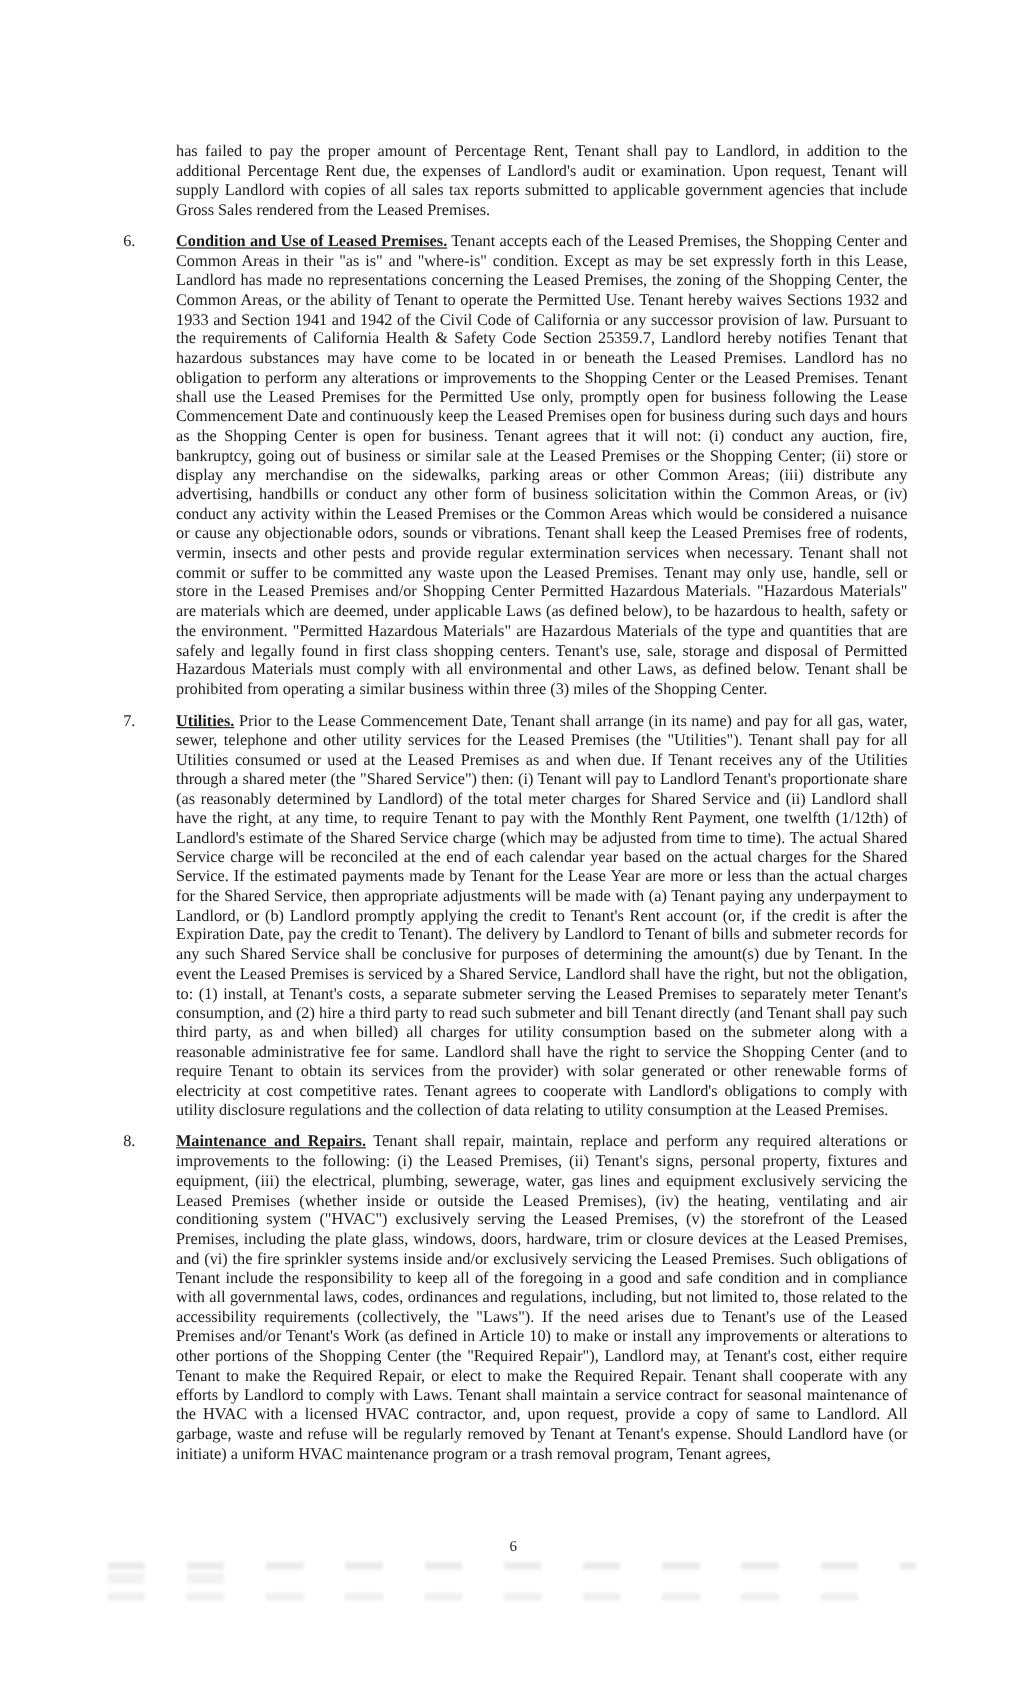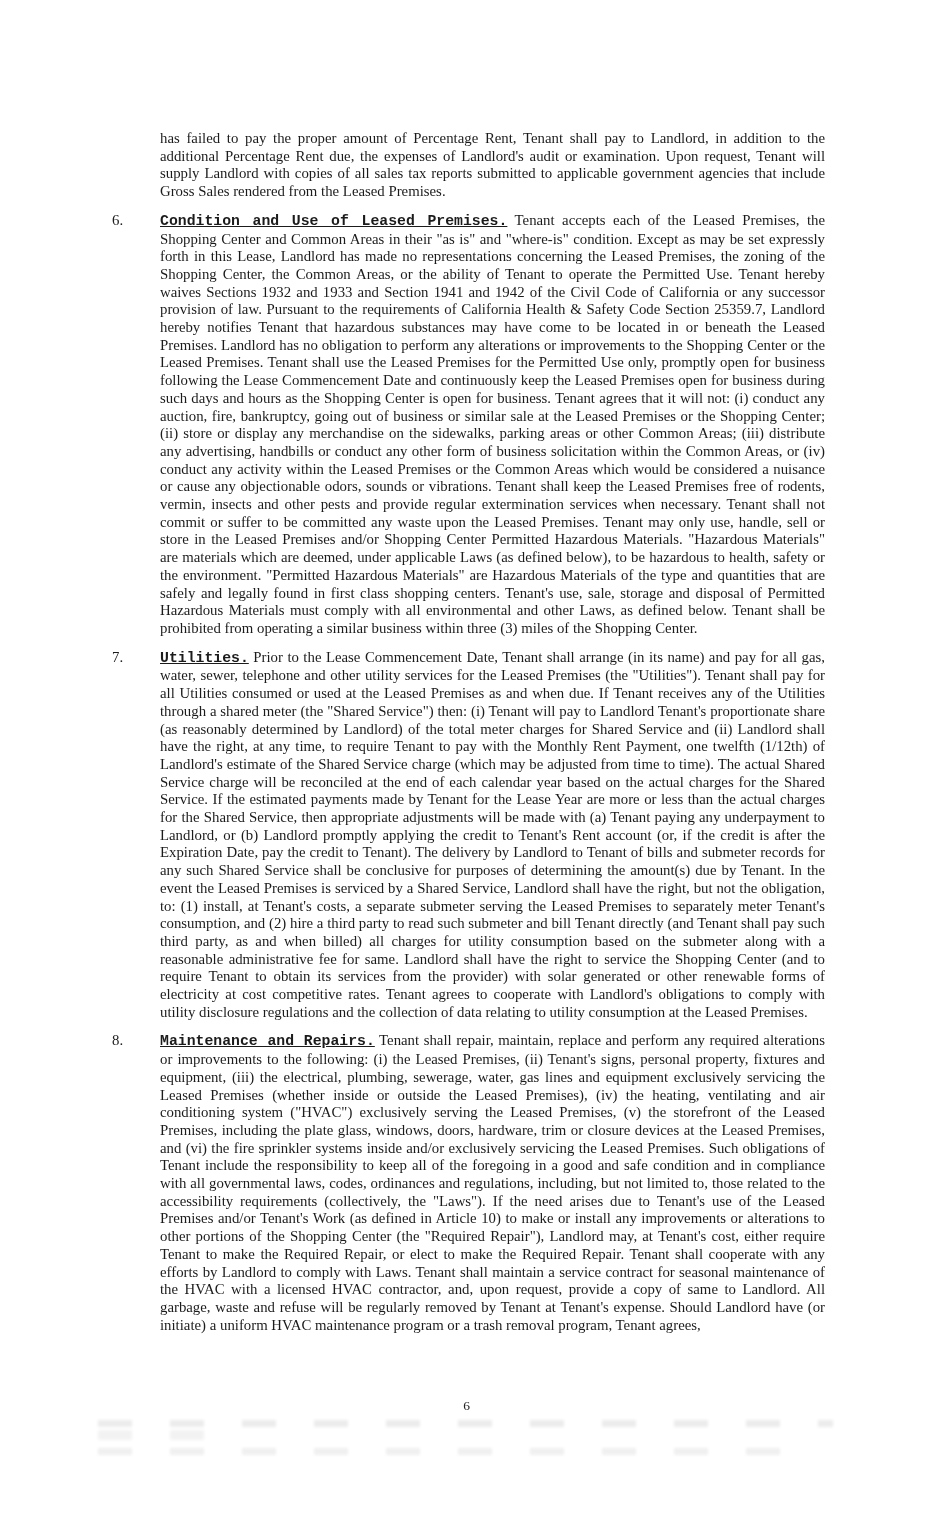--- a/index.html
+++ b/index.html
@@ -35,21 +35,20 @@
   .sec-num {
     position: absolute;
     left: -48px;
     top: 0;
     font-size: 14.8px;
     line-height: 17.7px;
   }
   .sec-heading {
     font-weight: bold;
     text-decoration: underline;
-    font-family: Liberation Mono, monospace;
   }
   .page-num {
     position: absolute;
     top: 1364px;
     left: 0;
     width: 100%;
     text-align: center;
     font-size: 13.5px;
     color: #222;
   }

